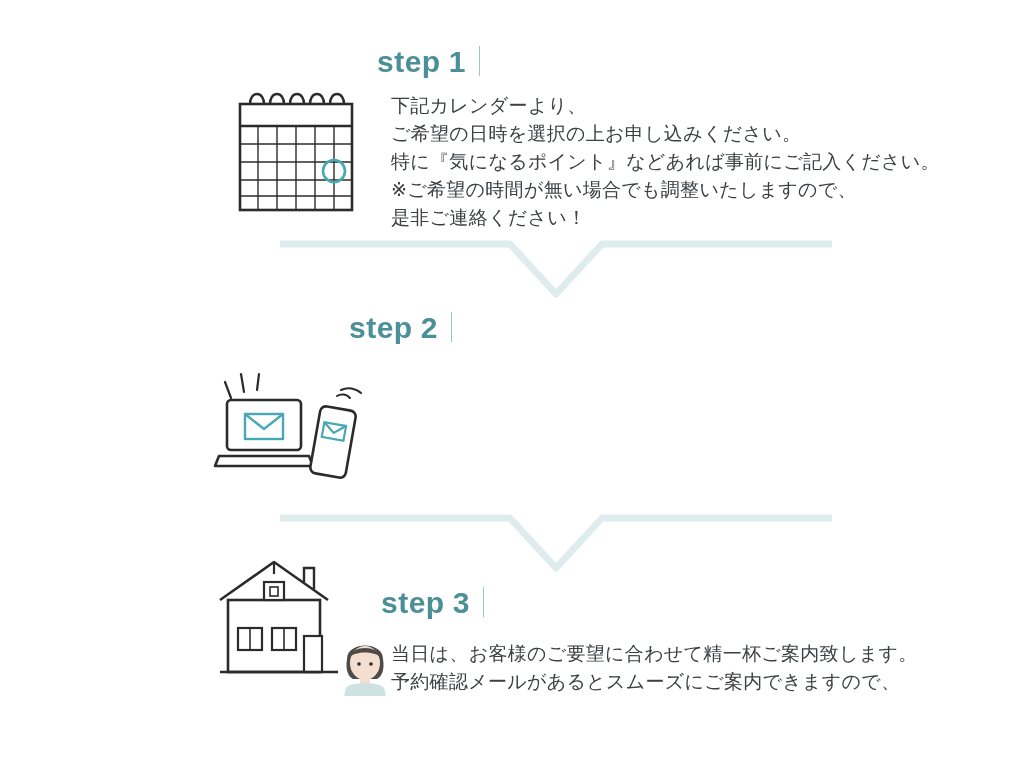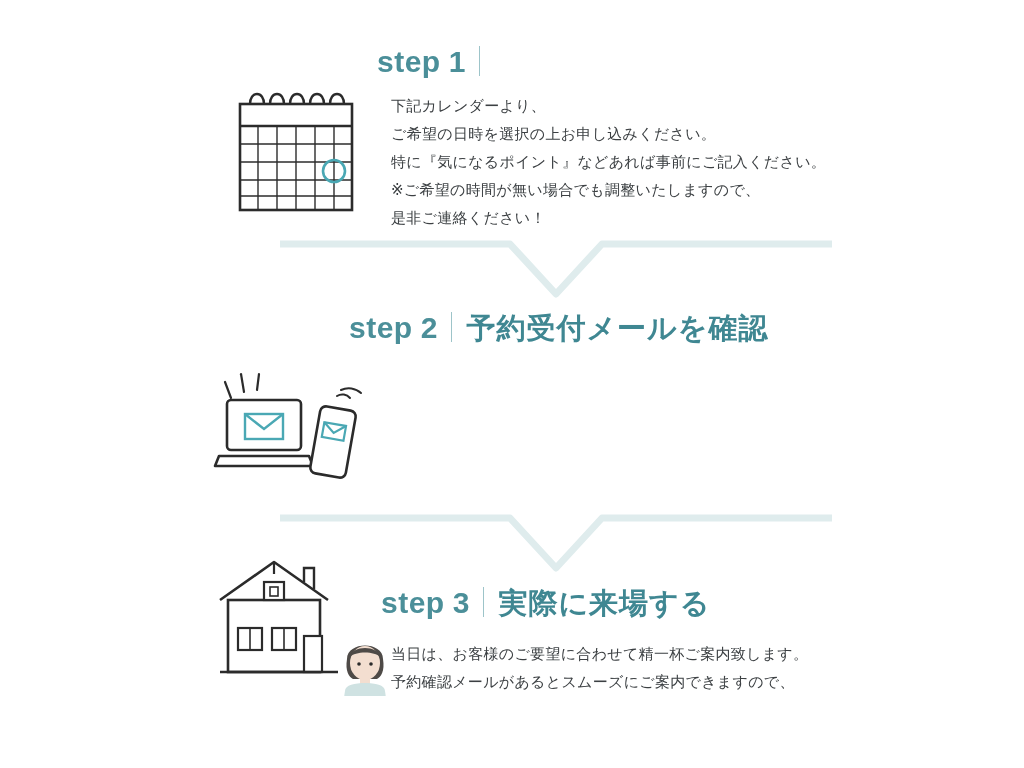--- a/index.html
+++ b/index.html
@@ -52,21 +52,21 @@
   .step-title {
     font-size: 29px;
     font-weight: bold;
     color: #3f8792;
     letter-spacing: 1px;
   }
 
   
   .step-body {
     position: absolute;
-    font-size: 15px;
+    font-size: 19px;
     line-height: 28px;
     color: #3c4043;
     letter-spacing: 0.3px;
     white-space: pre-line;
   }
 
   
   .connector { position: absolute; }
 
   
@@ -138,21 +138,20 @@
   <div class="connector" id="c1">
     <svg width="552" height="62" viewBox="0 0 552 62" fill="none" xmlns="http://www.w3.org/2000/svg">
       <path d="M0 6 H230 L276 56 L322 6 H552" stroke="#dfeced" stroke-width="7" fill="none" stroke-linejoin="round" stroke-linecap="round"></path>
     </svg>
   </div>
 
   <div class="step-heading" id="h2">
     <span class="step-word">step</span>
     <span class="step-num">2</span>
     <span class="divider-bar"></span>
-    <span class="step-title">予約受付メールを確認</span>
   </div>
 
   <div class="illu" id="i2">
     <svg width="160" height="120" viewBox="0 0 160 120" fill="none" xmlns="http://www.w3.org/2000/svg">
 
       <g stroke="#2b2b2b" stroke-width="2.2" stroke-linecap="round">
         <line x1="16" y1="14" x2="22" y2="30"></line>
         <line x1="32" y1="6" x2="35" y2="24"></line>
         <line x1="50" y1="6" x2="48" y2="22"></line>
       </g>
@@ -228,20 +227,19 @@
       <circle cx="20" cy="95" r="5" fill="#f3ded0"></circle>
 
       <rect x="12" y="78" width="11" height="19" rx="2" stroke="#2b2b2b" stroke-width="1.6" fill="#ffffff"></rect>
     </svg>
   </div>
 
   <div class="step-heading" id="h3">
     <span class="step-word">step</span>
     <span class="step-num">3</span>
     <span class="divider-bar"></span>
-    <span class="step-title">実際に来場する</span>
   </div>
 
   <div class="step-body" id="b3">当日は、お客様のご要望に合わせて精一杯ご案内致します。
 予約確認メールがあるとスムーズにご案内できますので、
 ご準備頂けますと幸いです。</div>
 
 </div>
 
 </body></html>

